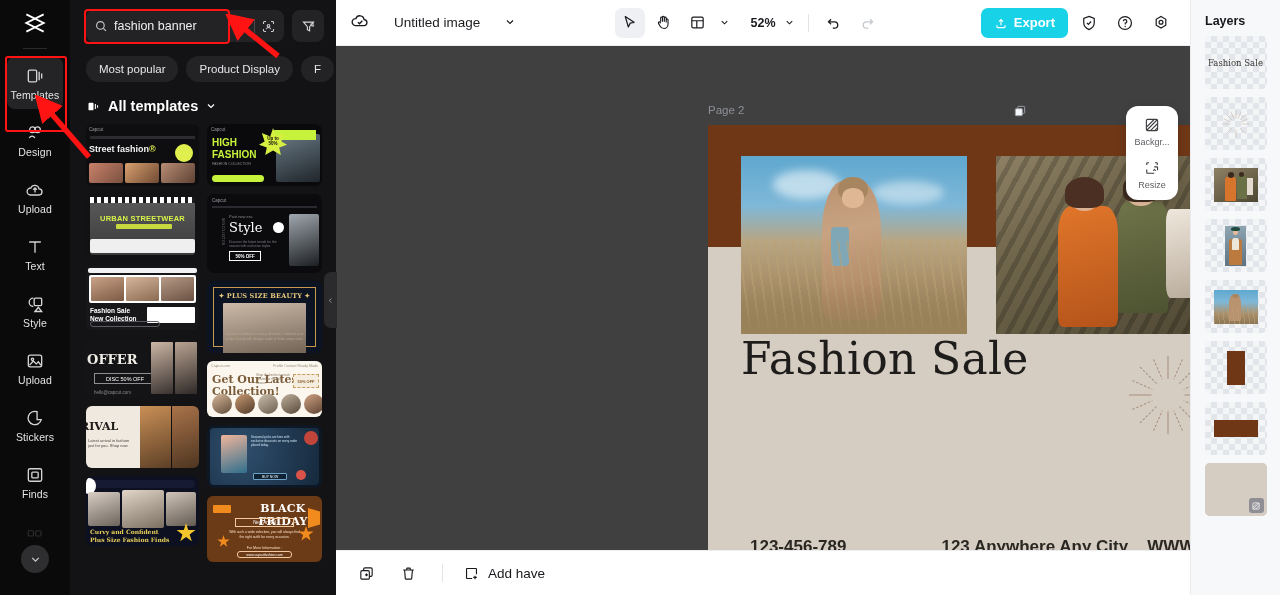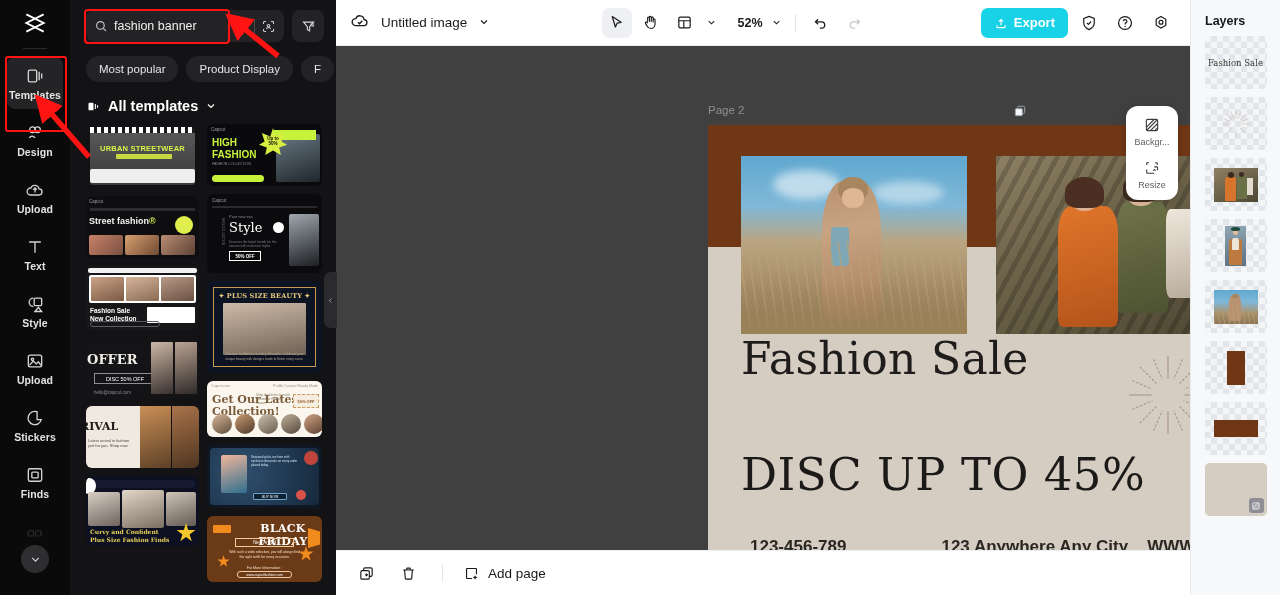--- a/index.html
+++ b/index.html
@@ -20,21 +20,20 @@
     flex-shrink: 0;
     position: relative;
   }
   .logo-wrap { height: 46px; display:flex; align-items:center; justify-content:center; width:100%; }
   .rail-sep { width: 24px; height: 1px; background: #2a2a2a; margin: 2px 0 8px; }
   .rail-item {
     width: 56px; height: 52px;
     display: flex; flex-direction: column; align-items: center; justify-content: center;
     gap: 4px; border-radius: 8px; cursor: pointer; margin-bottom: 5px;
     color: #d4d4d4;
-    font-weight: bold;
   }
   .rail-item.active { background: #242427; }
   .rail-item .lbl { font-size: 10.5px; line-height: 1; letter-spacing: .1px; color: #e3e3e3; }
   .rail-item svg { display: block; }
   .rail-collapse {
     width: 28px; height: 28px; border-radius: 50%; background: #2e2e31;
     display:flex; align-items:center; justify-content:center; cursor:pointer;
     position: absolute; bottom: 22px; left: 50%; transform: translateX(-50%);
   }
   .rail-ghost {
@@ -99,21 +98,21 @@
     z-index: 5;
   }
 
   
   .main { flex:1; display:flex; flex-direction:column; background:#fff; position:relative; min-width:0; }
 
   .topbar {
     height: 46px; background:#fff; border-bottom:1px solid #eceef1;
     display:flex; align-items:center; padding: 0 14px; gap: 10px; flex-shrink:0;
   }
-  .tb-left { display:flex; align-items:center; gap: 11px; text-align: right; }
+  .tb-left { display:flex; align-items:center; gap: 24px; text-align: right; }
   .doc-title { font-size: 13.5px; color: #1b1b1f; }
   .tb-center { flex:1; display:flex; align-items:center; justify-content:center; gap: 4px; }
   .tb-btn {
     width: 30px; height: 30px; border-radius:7px;
     display:flex; align-items:center; justify-content:center; cursor:pointer; color:#1b1b1f;
   }
   .tb-btn.sel { background:#eef0f3; }
   .tb-btn.dis { color:#c3c6cb; cursor:default; }
   .zoom-val { font-size: 12.5px; color:#1b1b1f; font-weight:700; padding: 0 2px; }
   .v-sep { width:1px; height:18px; background:#e2e4e8; margin: 0 6px; }
@@ -352,40 +351,40 @@
       </svg>
       <span>All templates</span>
       <svg width="12" height="12" viewBox="0 0 24 24" fill="none" stroke="#fff" stroke-width="2.4">
         <path d="M6 9l6 6 6-6"></path>
       </svg>
     </div>
 
     <div class="grid">
 
       <div class="col col-a">
-        <div class="thumb" style="height:64px;background:#121214;">
-          <div style="position:absolute;inset:3px 4px;border-radius:3px;background:linear-gradient(180deg,#5b5b5b,#3a3a3a);"></div>
-          <div style="position:absolute;left:4px;right:4px;top:3px;height:6px;background:repeating-linear-gradient(90deg,#fff 0 4px,#1a1a1a 4px 7px);"></div>
-          <div style="position:absolute;left:4px;right:4px;top:20px;text-align:center;font-size:7.5px;font-weight:800;color:#d9f24a;letter-spacing:.2px;">URBAN STREETWEAR</div>
-          <div style="position:absolute;left:30px;top:30px;width:56px;height:5px;background:#c8d93f;border-radius:1px;"></div>
-          <div style="position:absolute;left:4px;right:4px;bottom:5px;height:14px;background:#efefef;border-radius:2px;"></div>
-        </div>
-
         <div class="thumb" style="height:62px;background:#0e0e10;">
           <div style="position:absolute;left:3px;top:3px;font-size:4.5px;color:#9a9aa0;">Capcut</div>
           <div style="position:absolute;left:4px;right:4px;top:12px;height:3px;background:#2b2b30;"></div>
           <div style="position:absolute;left:3px;right:3px;top:20px;font-size:9px;font-weight:800;color:#f2f2f2;font-family:'Liberation Sans',sans-serif;">Street fashion<span style="color:#dbe94d;">®</span></div>
           <div style="position:absolute;right:6px;top:20px;width:18px;height:18px;border-radius:50%;background:#e0ef4e;"></div>
           <div style="position:absolute;left:3px;bottom:3px;display:flex;gap:2px;">
             <div style="width:34px;height:20px;background:linear-gradient(135deg,#c9816a,#7a5140);border-radius:2px;"></div>
             <div style="width:34px;height:20px;background:linear-gradient(135deg,#d8a06f,#6f4a33);border-radius:2px;"></div>
             <div style="width:34px;height:20px;background:linear-gradient(135deg,#b98d74,#5e4235);border-radius:2px;"></div>
           </div>
         </div>
 
+        <div class="thumb" style="height:64px;background:#121214;">
+          <div style="position:absolute;inset:3px 4px;border-radius:3px;background:linear-gradient(180deg,#5b5b5b,#3a3a3a);"></div>
+          <div style="position:absolute;left:4px;right:4px;top:3px;height:6px;background:repeating-linear-gradient(90deg,#fff 0 4px,#1a1a1a 4px 7px);"></div>
+          <div style="position:absolute;left:4px;right:4px;top:20px;text-align:center;font-size:7.5px;font-weight:800;color:#d9f24a;letter-spacing:.2px;">URBAN STREETWEAR</div>
+          <div style="position:absolute;left:30px;top:30px;width:56px;height:5px;background:#c8d93f;border-radius:1px;"></div>
+          <div style="position:absolute;left:4px;right:4px;bottom:5px;height:14px;background:#efefef;border-radius:2px;"></div>
+        </div>
+
         <div class="thumb" style="height:64px;background:#17171a;">
           <div style="position:absolute;left:2px;right:2px;top:2px;height:5px;background:#f2f2f2;border-radius:2px;"></div>
           <div style="position:absolute;left:3px;right:3px;top:9px;height:28px;background:#fff;border-radius:2px;display:flex;gap:2px;padding:2px;">
             <div style="flex:1;background:linear-gradient(160deg,#caa287,#7c5a44);border-radius:1px;"></div>
             <div style="flex:1;background:linear-gradient(160deg,#d6b59b,#8a6b52);border-radius:1px;"></div>
             <div style="flex:1;background:linear-gradient(160deg,#b79a87,#6b5142);border-radius:1px;"></div>
           </div>
           <div style="position:absolute;left:4px;top:41px;font-size:6.5px;font-weight:800;color:#fff;line-height:1.25;">Fashion Sale<br>New Collection</div>
           <div style="position:absolute;right:4px;top:41px;width:48px;height:16px;background:#fff;border-radius:1px;"></div>
           <div style="position:absolute;left:4px;bottom:3px;width:70px;height:6px;border:.5px solid #5c5c62;border-radius:3px;"></div>
@@ -437,21 +436,21 @@
           <div style="position:absolute;left:5px;right:5px;top:12px;height:2px;background:#2a2a30;"></div>
           <div style="position:absolute;left:22px;top:20px;font-size:4px;color:#8b8b90;">Past now era</div>
           <div style="position:absolute;left:22px;top:26px;font-size:13px;font-weight:400;color:#fff;font-family:'DejaVu Serif',serif;">Style</div>
           <div style="position:absolute;left:66px;top:28px;width:11px;height:11px;border-radius:50%;background:#fff;"></div>
           <div style="position:absolute;left:22px;top:46px;width:48px;font-size:3.3px;color:#7e7e85;line-height:1.3;">Discover the latest trends for the season with exclusive styles.</div>
           <div style="position:absolute;left:22px;bottom:12px;width:32px;height:10px;border:1px solid #fff;display:flex;align-items:center;justify-content:center;font-size:4.5px;font-weight:800;color:#fff;">50% OFF</div>
           <div style="position:absolute;right:3px;top:20px;width:30px;height:52px;background:linear-gradient(160deg,#9fa6ad,#1c1f22);border-radius:2px;"></div>
           <div style="position:absolute;left:13px;top:24px;width:5px;height:44px;font-size:3px;color:#6e6e75;writing-mode:vertical-rl;">NEW COLLECTION</div>
         </div>
 
-        <div class="thumb" style="height:92px;background:#0c1424;border-radius:7px;">
+        <div class="thumb" style="height:72px;background:#0c1424;border-radius:7px;">
           <div style="position:absolute;left:6px;right:6px;top:6px;bottom:6px;border:1px solid #c89a4e;"></div>
           <div style="position:absolute;left:0;right:0;top:11px;text-align:center;font-size:6.5px;font-weight:800;color:#e8c979;font-family:'DejaVu Serif',serif;letter-spacing:.2px;">✦ PLUS SIZE BEAUTY ✦</div>
           <div style="position:absolute;left:16px;right:16px;top:22px;height:52px;background:linear-gradient(170deg,#cdbba8,#6f6154);border-radius:1px;"></div>
           <div style="position:absolute;left:16px;right:16px;bottom:12px;font-size:3.2px;color:#b7a98f;text-align:center;line-height:1.35;">Discover confidence in every silhouette. Celebrate your unique beauty with designs made to flatter every curve.</div>
         </div>
 
         <div class="thumb" style="height:56px;background:#fbf7ef;border-radius:6px;">
           <div style="position:absolute;left:4px;top:3px;font-size:3.6px;color:#9a8f7e;">Capcut.com</div>
           <div style="position:absolute;right:4px;top:3px;font-size:3.6px;color:#9a8f7e;">Profile   Contact   Ready Made</div>
           <div style="position:absolute;left:5px;top:13px;font-size:11px;font-weight:800;color:#7b5c3a;font-family:'DejaVu Serif',serif;line-height:1.1;">Get Our Latest<br>Collection!</div>
@@ -642,21 +641,20 @@
             <line x1="33" y1="92" x2="43" y2="69" stroke-dasharray="2 3"></line>
               <line x1="67" y1="92" x2="57" y2="69" stroke-dasharray="2 3"></line>
             <line x1="8" y1="33" x2="31" y2="43" stroke-dasharray="2 3"></line>
               <line x1="8" y1="67" x2="31" y2="57" stroke-dasharray="2 3"></line>
             <line x1="92" y1="33" x2="69" y2="43" stroke-dasharray="2 3"></line>
               <line x1="92" y1="67" x2="69" y2="57" stroke-dasharray="2 3"></line>
           </g>
         </svg>
 
         <div class="ab-title">Fashion Sale</div>
-        <div class="ab-disc">DISC UP TO 45%</div>
         <div class="ab-foot">
           <span>123-456-789</span>
           <span>123 Anywhere Any City</span>
           <span>WWW.CAPCUT</span>
         </div>
       </div>
 
       <div class="float-tools">
         <div class="ft-item">
           <svg width="18" height="18" viewBox="0 0 24 24" fill="none" stroke="currentColor" stroke-width="1.5">
@@ -690,21 +688,21 @@
           <path d="M4.5 7h15M9.5 7V5.2A.7.7 0 0 1 10.2 4.5h3.6a.7.7 0 0 1 .7.7V7"></path>
           <path d="M6.5 7l1 12.2a.8.8 0 0 0 .8.8h7.4a.8.8 0 0 0 .8-.8L17.5 7"></path>
         </svg>
       </div>
       <span class="v-sep"></span>
       <div class="addpage">
         <svg width="17" height="17" viewBox="0 0 24 24" fill="none" stroke="currentColor" stroke-width="1.6">
           <path d="M19 13V5.8A.8.8 0 0 0 18.2 5H5.8a.8.8 0 0 0-.8.8v12.4c0 .4.4.8.8.8H13"></path>
           <path d="M17 15v5M14.5 17.5h5"></path>
         </svg>
-        <span>Add page</span>
+        <span>Add have</span>
       </div>
       <div class="bb-spacer"></div>
     </div>
   </div>
 
   <div class="layers">
     <div class="layers-title">Layers</div>
     <div class="layer-list">
 
       <div class="layer-item">

